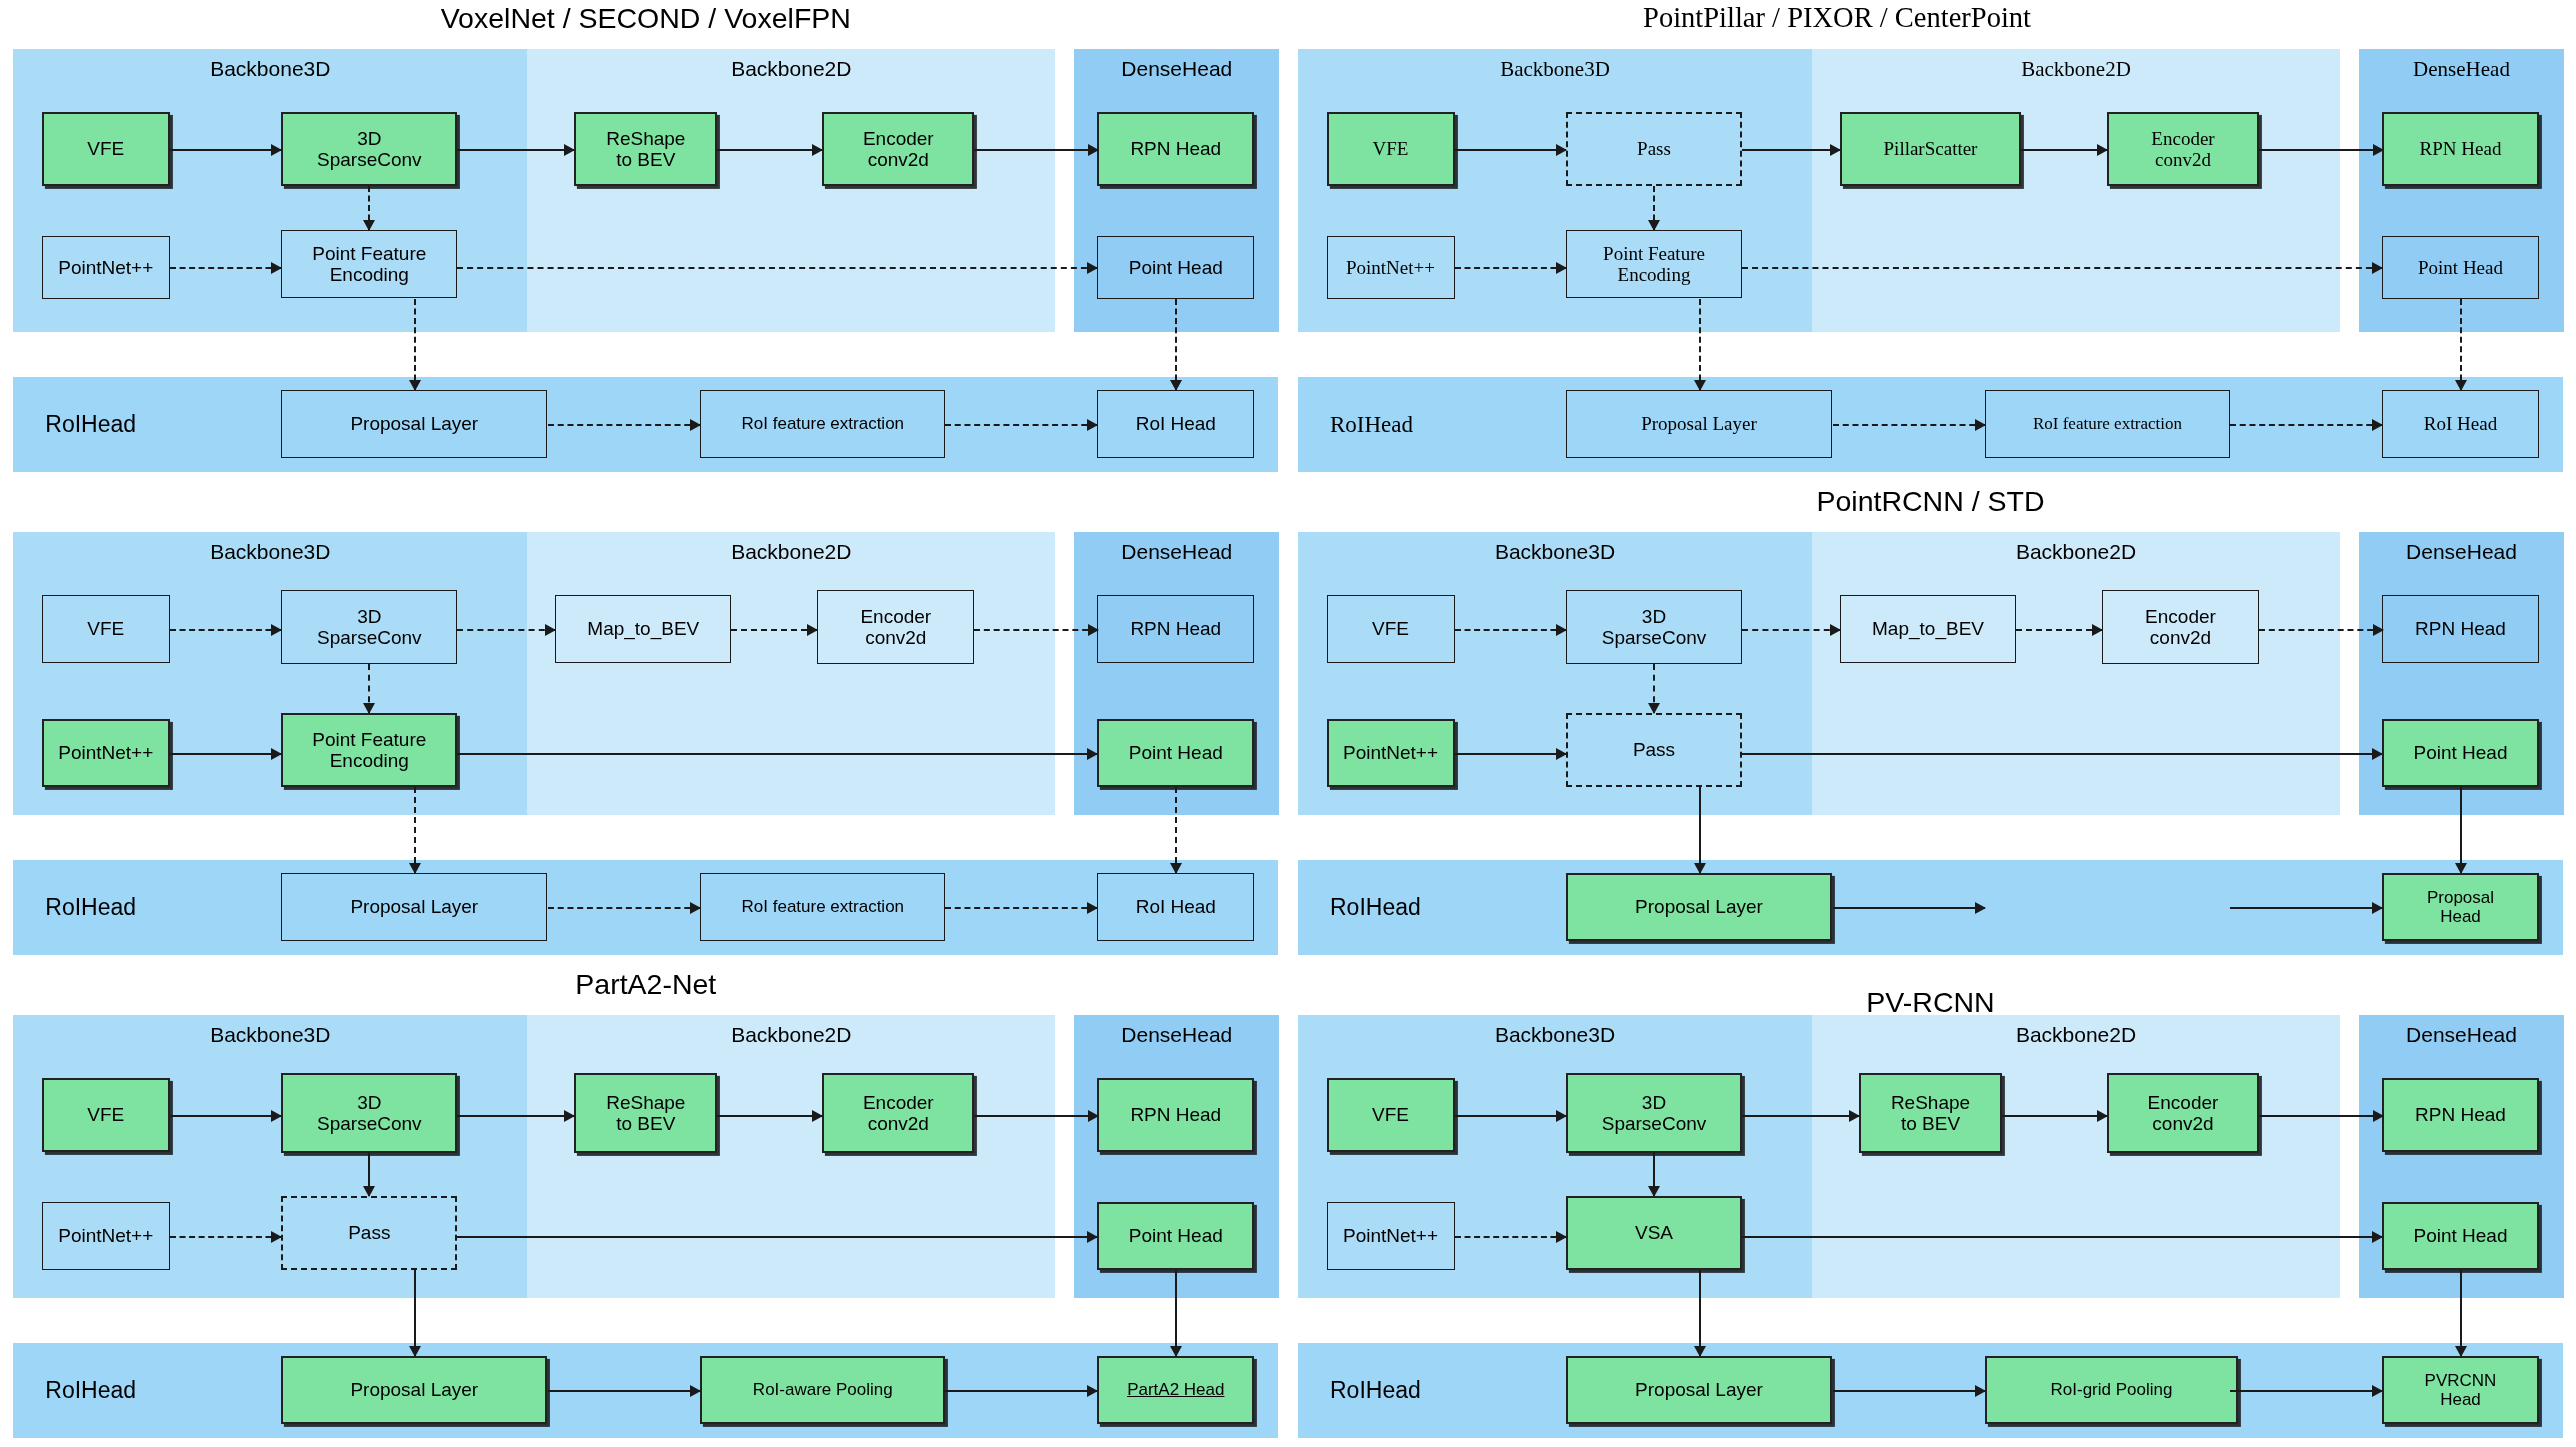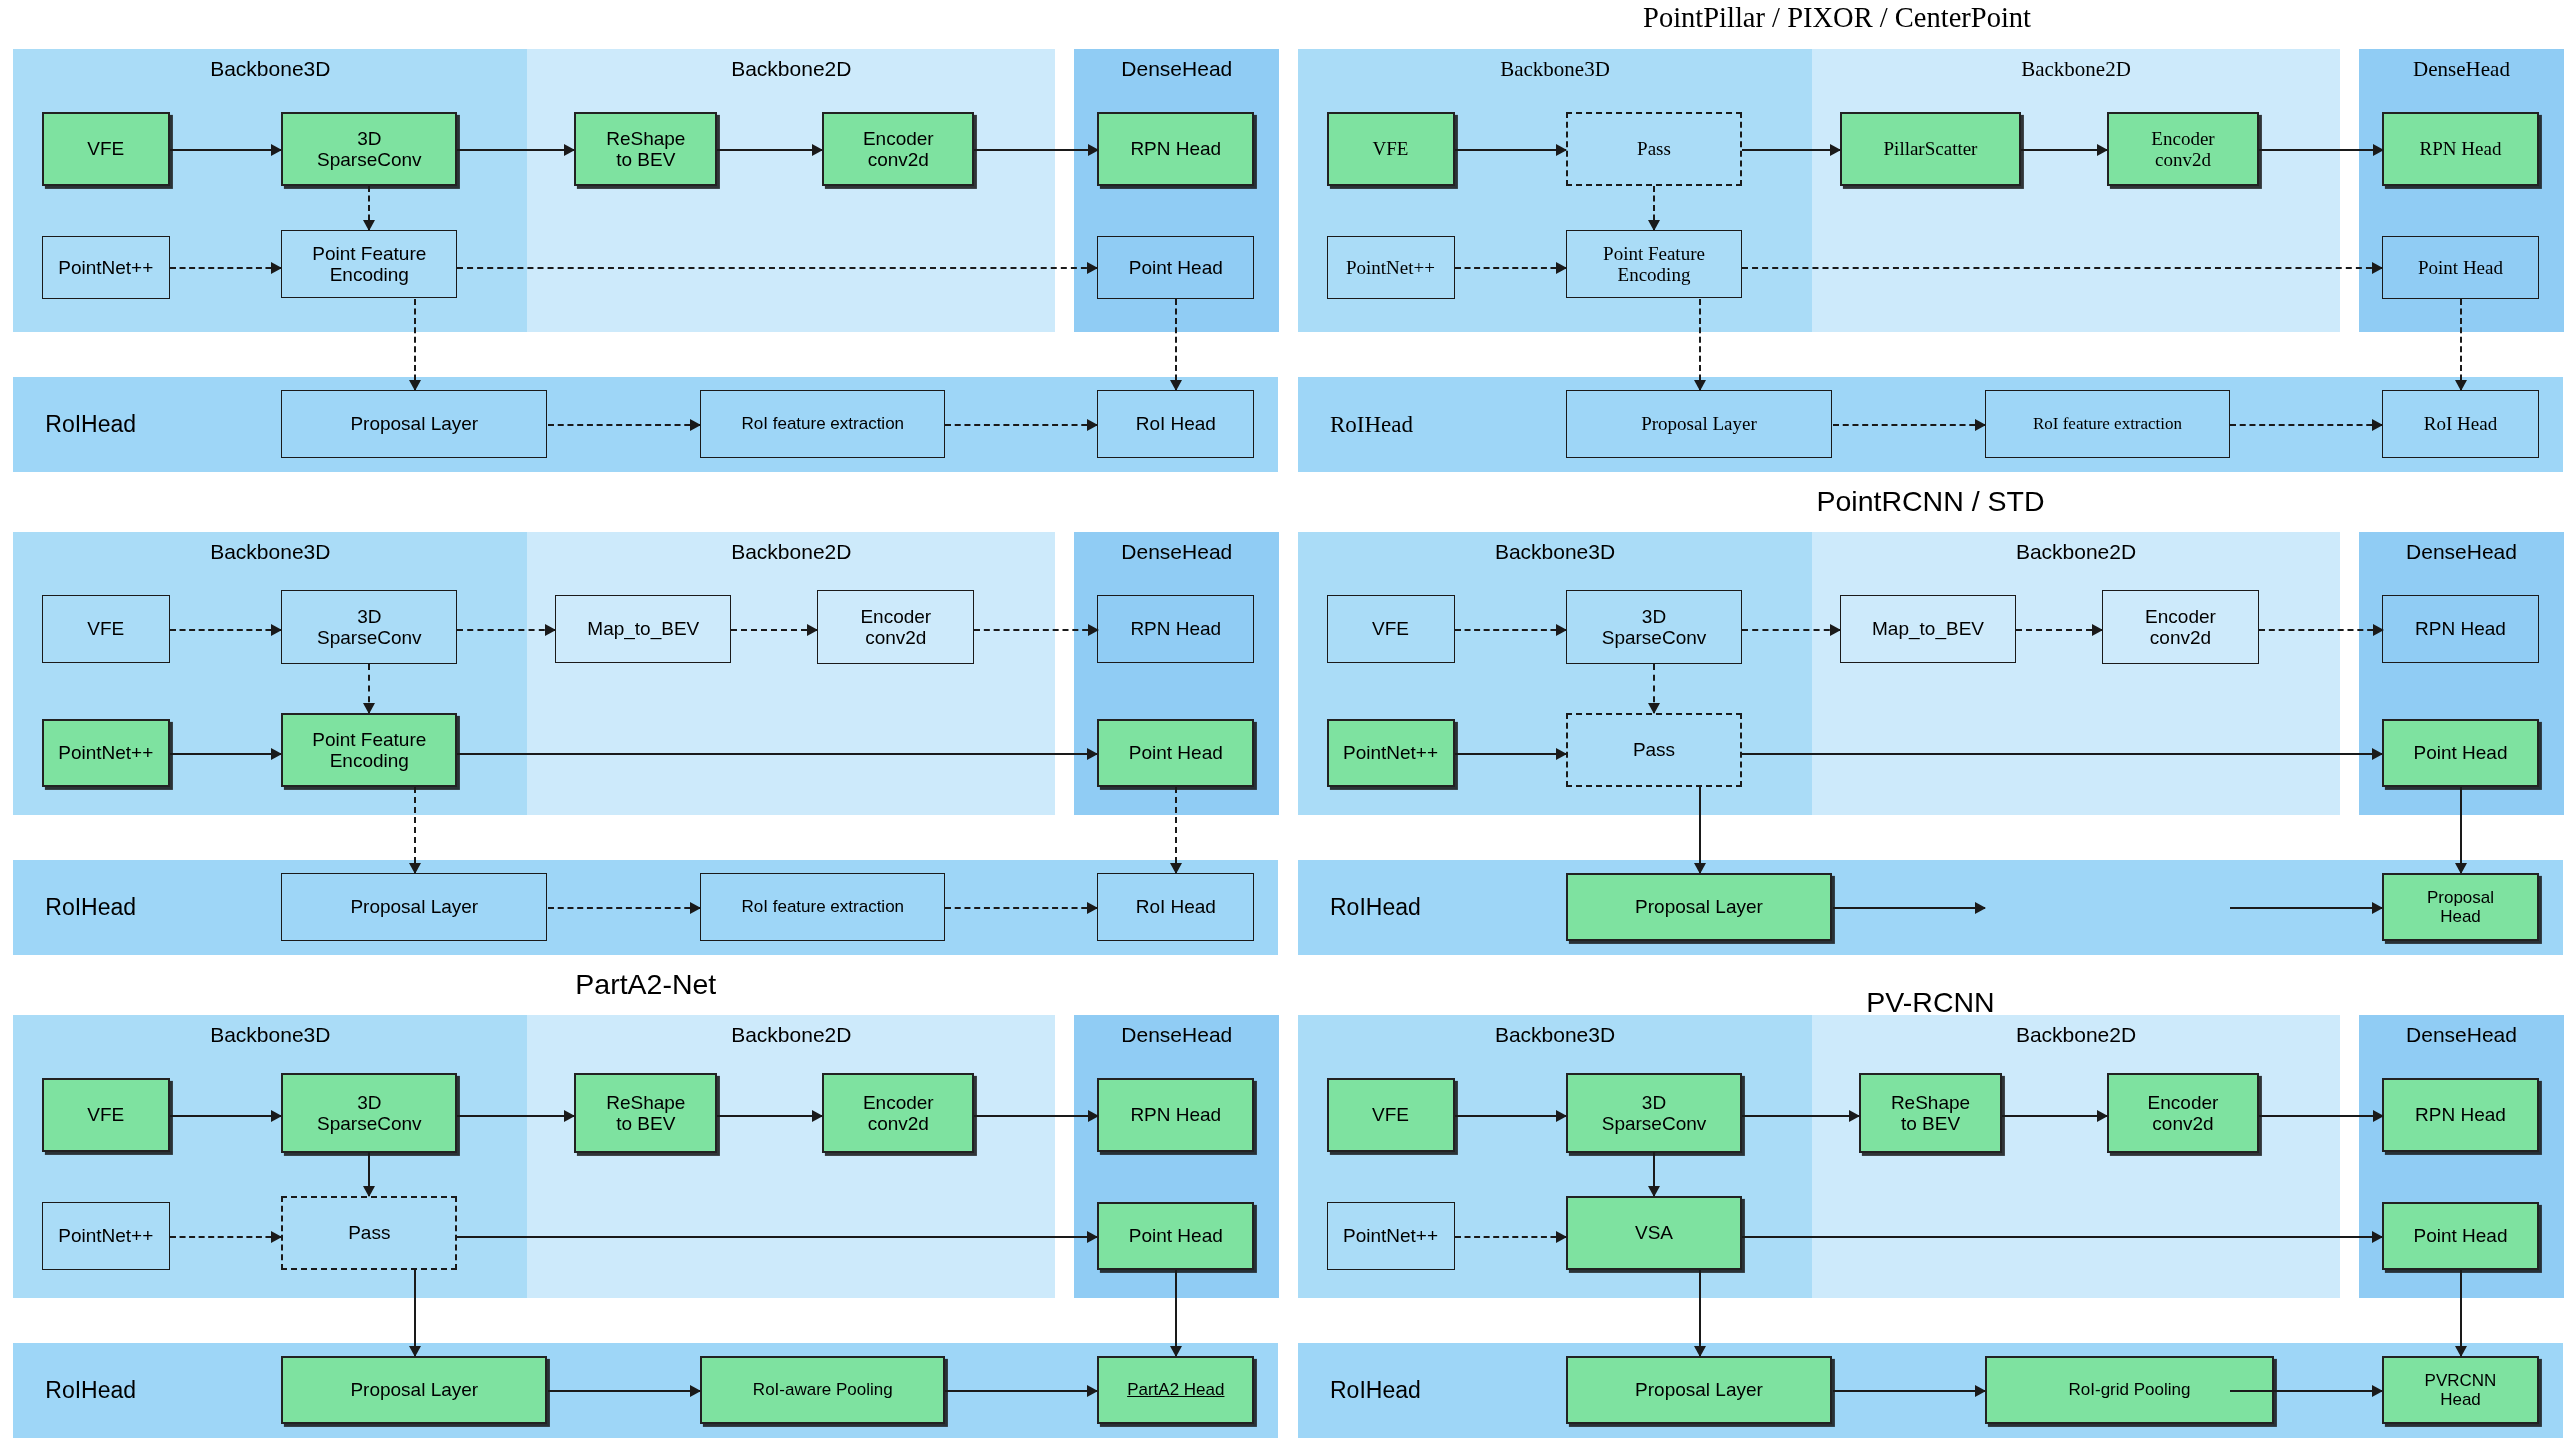--- a/index.html
+++ b/index.html
@@ -122,20 +122,21 @@
     border-left: 6.7px solid transparent;
     border-right: 6.7px solid transparent;
   }
 </style>
 </head>
 <body>
 
 <div id="root">
 
   <div class="panel" style="left:13.3px; top:0px; width:1265px; height:487px;">
+    <div class="panel-title" style="top:1.9px;">VoxelNet / SECOND / VoxelFPN</div>
 
     <div class="band" style="left:0px; top:49px; width:514px; height:283px;">
       <div class="band-label">Backbone3D</div>
     </div>
     <div class="band b2d" style="left:514px; top:49px; width:528px; height:283px;">
       <div class="band-label">Backbone2D</div>
     </div>
     <div class="band dense" style="left:1061px; top:49px; width:205px; height:283px;">
       <div class="band-label">DenseHead</div>
     </div>
@@ -553,21 +554,21 @@
 to BEV</div>
     <div class="node green" style="left:809px; top:107px; width:152px; height:80px;">Encoder
 conv2d</div>
     <div class="node green" style="left:1084px; top:112px; width:157px; height:74px;">RPN Head</div>
 
     <div class="node blue-mid" style="left:28.5px; top:236px; width:128px; height:68px;">PointNet++</div>
     <div class="node green" style="left:268px; top:230px; width:176px; height:74px;">VSA</div>
     <div class="node green" style="left:1084px; top:236px; width:157px; height:68px;">Point Head</div>
 
     <div class="node green" style="left:268px; top:390px; width:266px; height:68px;">Proposal Layer</div>
-    <div class="node green small" style="left:687px; top:390px; width:289px; height:68px;">RoI-grid Pooling</div>
+    <div class="node green small" style="left:687px; top:390px; width:253px; height:68px;">RoI-grid Pooling</div>
     <div class="node green small" style="left:1084px; top:390px; width:157px; height:68px;">PVRCNN
 Head</div>
 
     <div class="arrow-h" style="left:157px; top:136px; width:111px; height:27px;">
         <div class="line"></div>
         <div class="head"></div>
       </div>
     <div class="arrow-h" style="left:444px; top:136px; width:117px; height:27px;">
         <div class="line"></div>
         <div class="head"></div>

